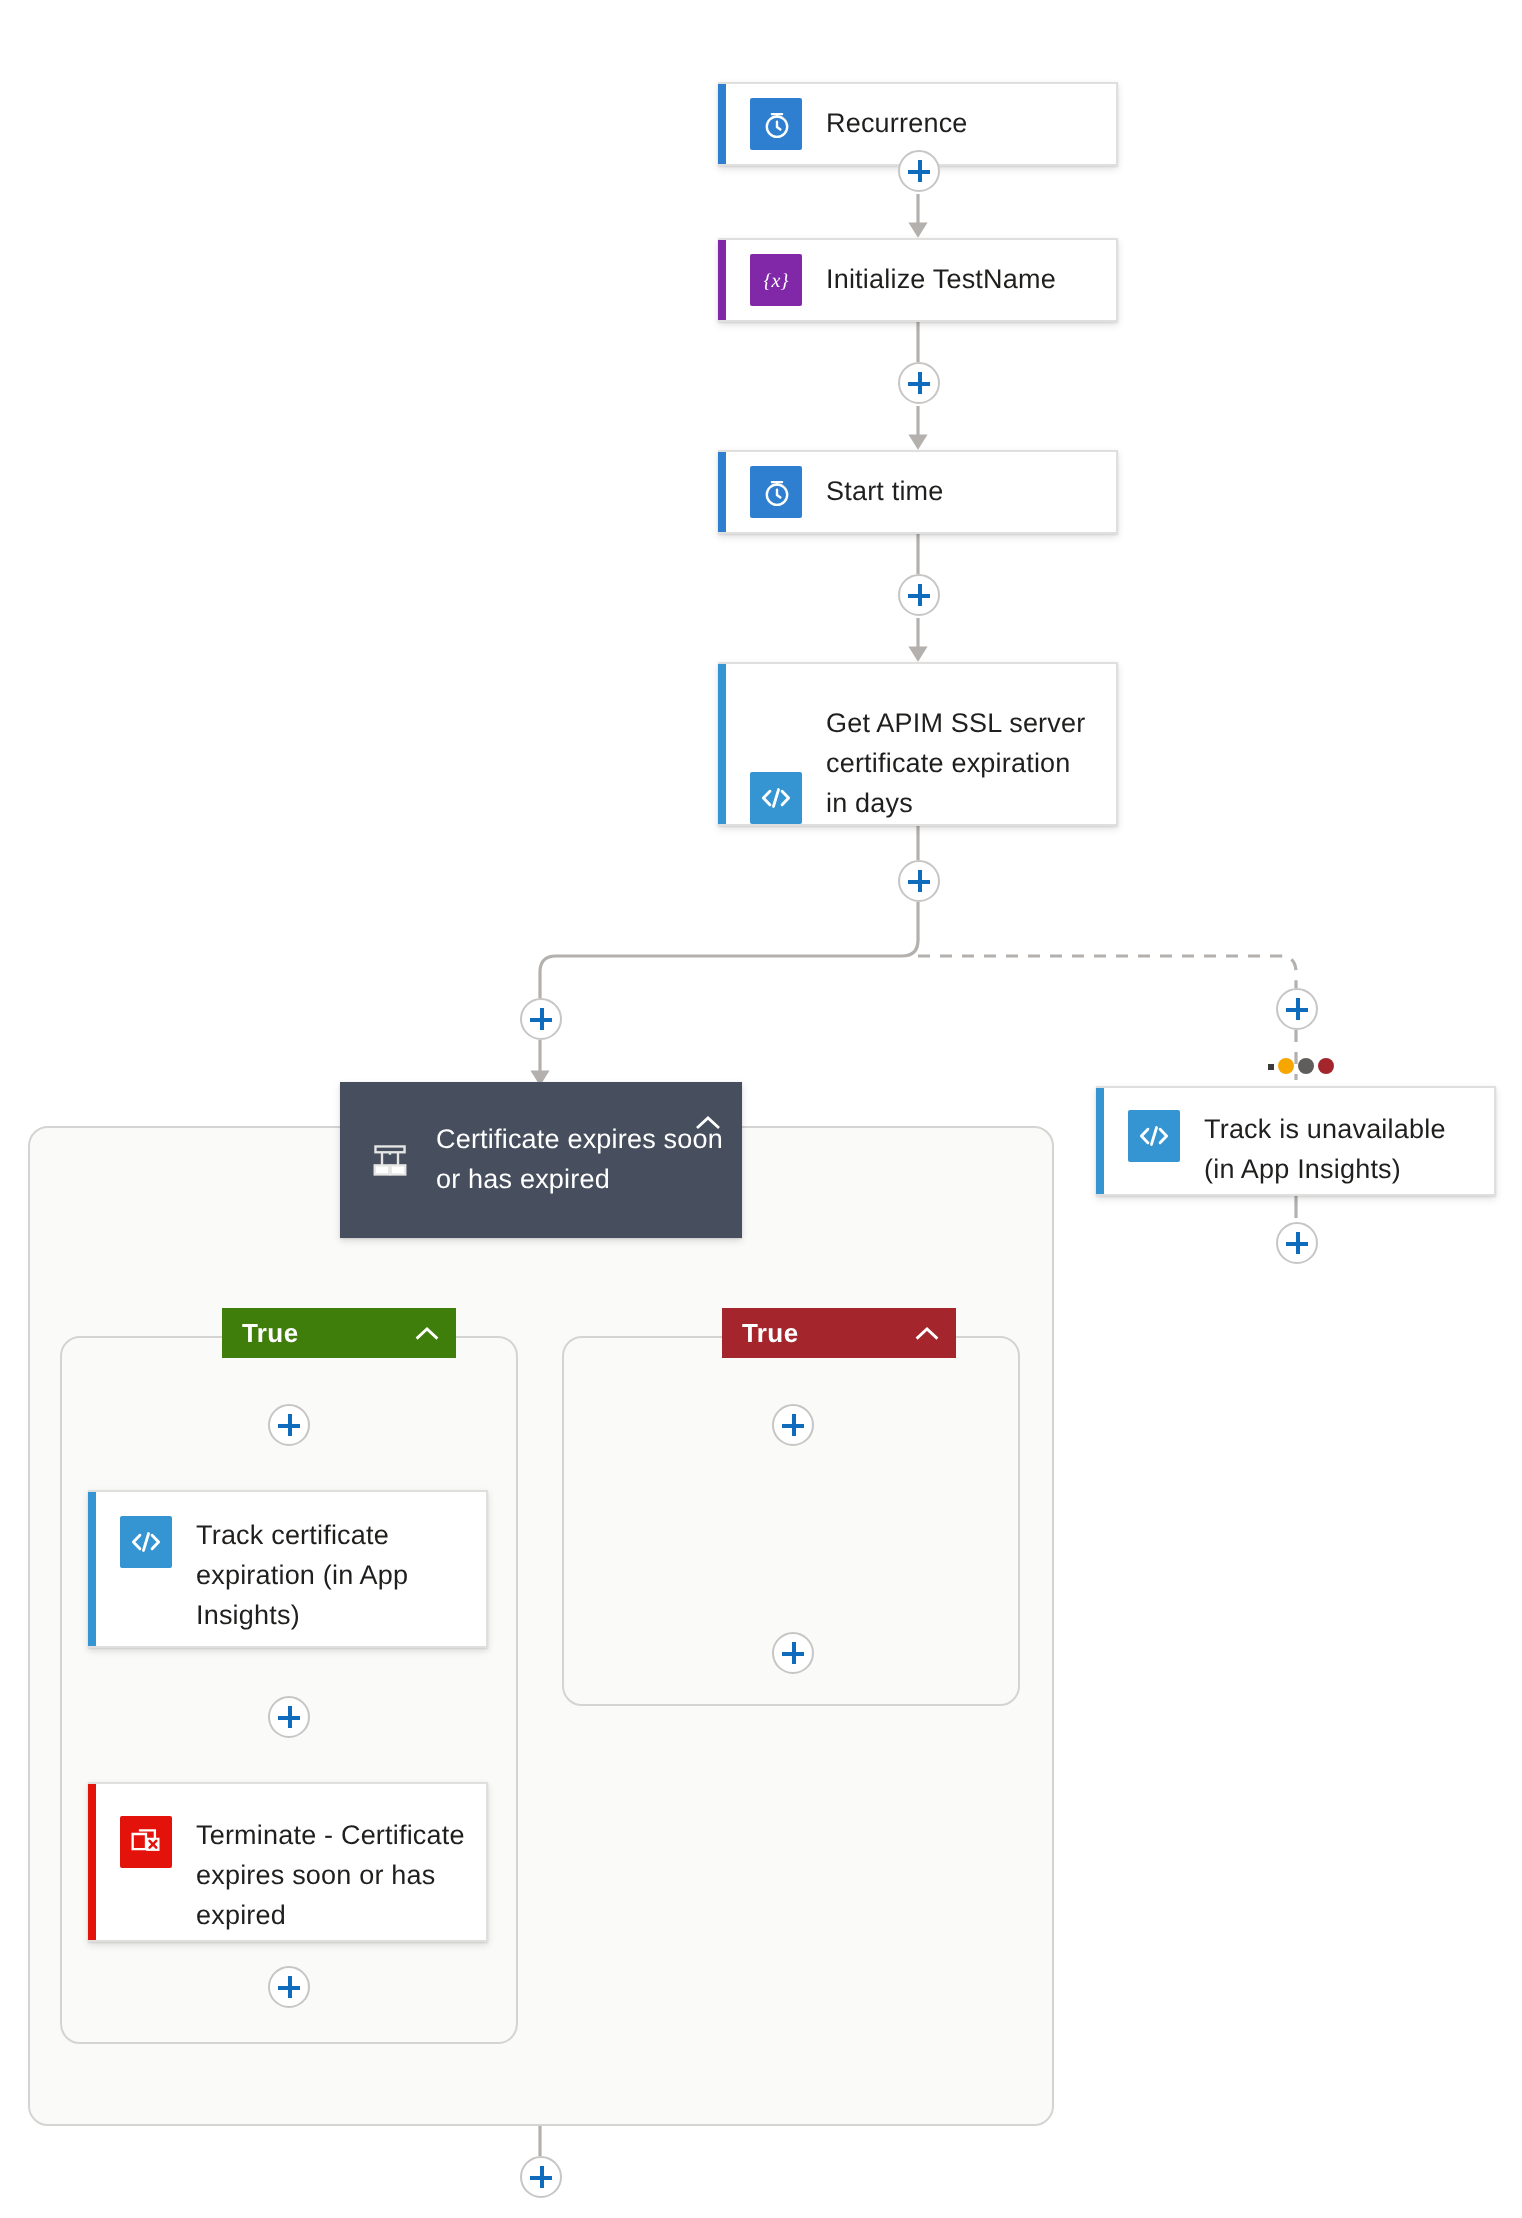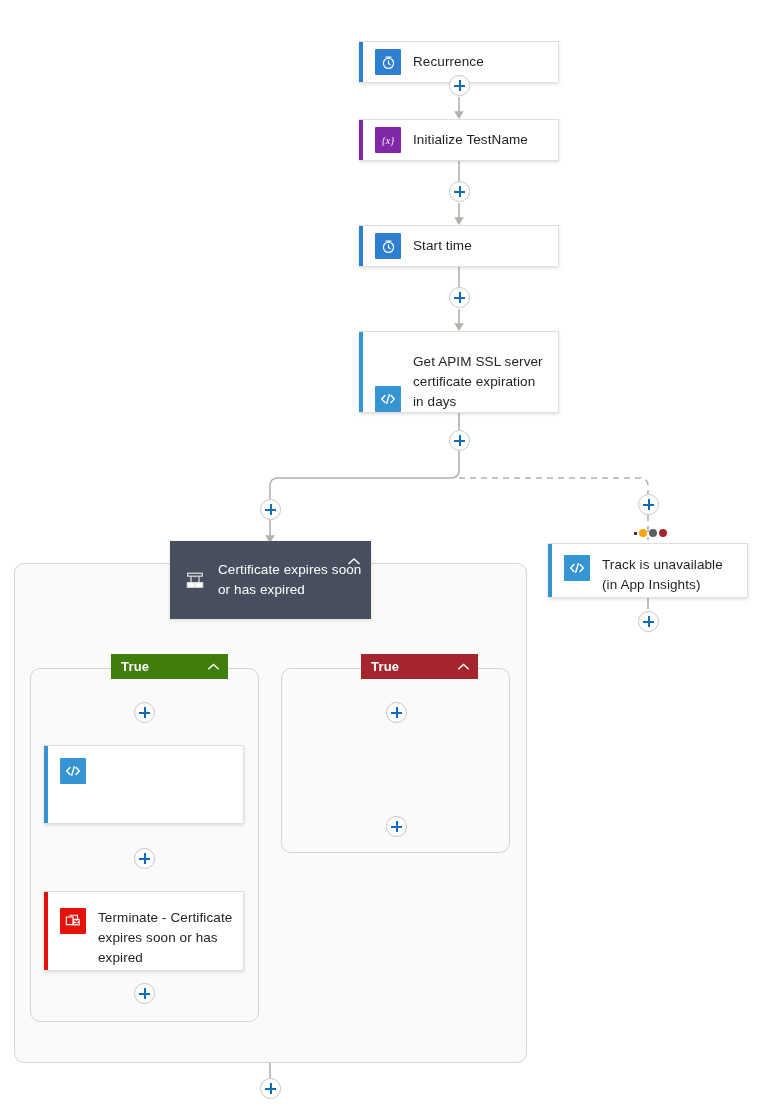--- a/index.html
+++ b/index.html
@@ -245,20 +245,21 @@
 
   <div class="card" style="left:44px;top:745px;width:200px;height:79px;align-items:flex-start;padding-top:12px;">
     <span class="accent" style="background:#3594d2;"></span>
     <span class="ico" style="background:#3594d2;">
       <svg width="18" height="14" viewBox="0 0 20 14" fill="none" stroke="#fff" stroke-width="1.6" stroke-linecap="round" stroke-linejoin="round">
         <path d="M6.6 3.2 3 7l3.6 3.8"></path>
           <path d="M13.4 3.2 17 7l-3.6 3.8"></path>
           <path d="M11.4 2.3 8.6 11.7"></path>
       </svg>
     </span>
+    <span class="label">Track certificate expiration (in App Insights)</span>
   </div>
 
   <div class="card" style="left:44px;top:891px;width:200px;height:80px;align-items:flex-start;padding-top:16px;">
     <span class="accent" style="background:#e3120b;"></span>
     <span class="ico" style="background:#e3120b;">
       <svg width="18" height="16" viewBox="0 0 20 18" fill="none" stroke="#fff" stroke-width="1.3">
         <path d="M2.5 4.5h7.5v8.5H2.5z"></path>
         <path d="M6 2.5h9v9"></path>
         <rect x="10.2" y="6.6" width="7.4" height="7.4" fill="#fff" stroke="none"></rect>
         <path d="M12 8.4l3.8 3.8M15.8 8.4 12 12.2" stroke="#e3120b" stroke-width="1.4" stroke-linecap="round"></path>

